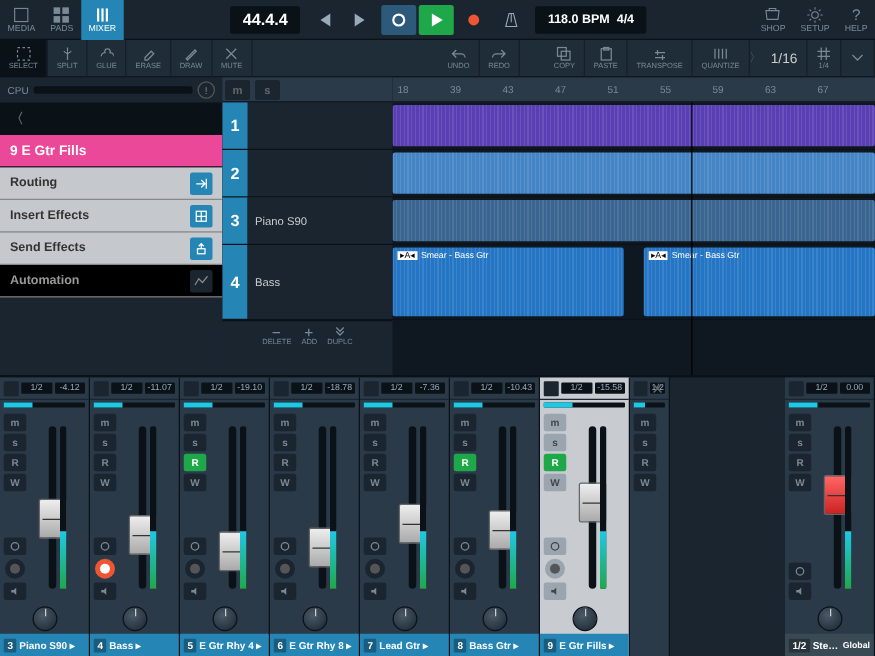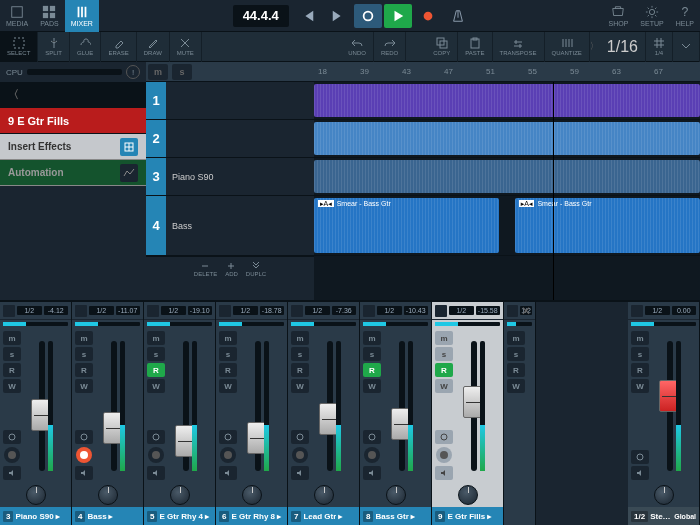--- a/index.html
+++ b/index.html
@@ -12,27 +12,27 @@
 .tbtn{width:28px;height:24px;display:flex;align-items:center;justify-content:center;margin:0 1px;border-radius:2px;cursor:pointer}
 .tbtn.blue{background:#2d5a7a}
 .tbtn.green{background:#1fa84a}
 .tbtn.red{color:#e53}
 .tbtn svg{width:14px;height:14px}
 .toolbar{height:30px;background:#1f2d38;display:flex;align-items:center;border-bottom:1px solid #0a1218}
 .tool{display:flex;flex-direction:column;align-items:center;justify-content:center;height:30px;padding:0 7px;color:#7a8a95;font-size:6px;cursor:pointer;border-right:1px solid #141f28}
 .tool.active{background:#0a1218}
 .tool .ic{width:12px;height:12px;margin-bottom:1px}
 .mid{height:238px;display:flex}
-.left{width:146px;background:#1a2530;display:flex;flex-direction:column}
+.left{width:178px;background:#1a2530;display:flex;flex-direction:column}
 .cpu{height:20px;display:flex;align-items:center;padding:0 6px;color:#7a8a95;font-size:8px;gap:4px}
 .cpu-bar{flex:1;height:6px;background:#0a1218;border-radius:2px}
-.track-sel{height:26px;background:#b91c1c;color:#fff;display:flex;align-items:center;padding:0 8px;font-size:11px;font-weight:bold;border-bottom:1px solid #0a1218}
+.track-sel{height:26px;background:#ec4899;color:#fff;display:flex;align-items:center;padding:0 8px;font-size:11px;font-weight:bold;border-bottom:1px solid #0a1218}
 .track-sel.closed{background:#0a1218;color:#666}
 .tab{height:26px;background:#c5c8cc;color:#333;display:flex;align-items:center;justify-content:space-between;padding:0 8px;font-size:10px;font-weight:bold;border-bottom:1px solid #888;cursor:pointer}
-.tab.dark{background:#14532d;color:#999}
+.tab.dark{background:#000000;color:#999}
 .tab .tic{width:18px;height:18px;background:#2585b5;border-radius:2px;display:flex;align-items:center;justify-content:center}
 .tab.dark .tic{background:#1a2530}
 .tracks{flex:1;display:flex;flex-direction:column;background:#1a2530}
 .track-hdr{height:20px;background:#2a3a48;display:flex;align-items:center;border-bottom:1px solid #0a1218}
 .ms-btn{width:20px;height:16px;background:#1a2530;margin:0 2px;display:flex;align-items:center;justify-content:center;color:#666;font-size:9px;font-weight:bold;border-radius:2px;cursor:pointer}
 .trk{display:flex;border-bottom:1px solid #0a1218;height:38px}
 .trk.h2{height:60px}
 .trk-num{width:20px;background:#2585b5;color:#fff;display:flex;align-items:center;justify-content:center;font-size:13px;font-weight:bold}
 .trk-name{flex:1;background:#1a2530;display:flex;align-items:center;padding:0 6px;color:#ccc;font-size:9px}
 .trk-clip{flex:1;position:relative;overflow:hidden}
@@ -130,20 +130,21 @@
   <div class="tbtn red">
       <svg viewBox="0 0 16 16">
         <circle cx="8" cy="8" r="5" fill="#e53"></circle>
       </svg>
     </div>
   <div class="tbtn">
       <svg viewBox="0 0 16 16" fill="none" stroke="#9ab">
         <path d="M6 2h4l3 12H3z M8 2v8"></path>
       </svg>
     </div>
+  <div class="disp" style="font-size:10px"><span>118.0 BPM</span>&nbsp;&nbsp;<span>4/4</span></div>
   <div style="flex:1"></div>
   <div class="top-item">
       <svg class="ic" viewBox="0 0 16 16" fill="none" stroke="currentColor">
         <path d="M2 4h12l-1 8H3z M5 4V2h6v2"></path>
       </svg>
       <span>SHOP</span>
     </div>
   <div class="top-item">
       <svg class="ic" viewBox="0 0 16 16">
         <circle cx="8" cy="8" r="3" fill="none" stroke="currentColor"></circle>
@@ -231,21 +232,21 @@
       <span>TRANSPOSE</span>
     </div>
   <div class="tool">
       <svg class="ic" viewBox="0 0 12 12" stroke="currentColor">
         <path d="M2 2v8M5 2v8M8 2v8M11 2v8"></path>
       </svg>
       <span>QUANTIZE</span>
     </div>
   <div style="width:10px;color:#666">〉</div>
   <div class="tool">
-      <span style="font-size:16px;color:#ccc">1/16</span>
+      <span style="font-size:11px;color:#ccc">1/16</span>
     </div>
   <div class="tool">
       <svg class="ic" viewBox="0 0 12 12" stroke="currentColor">
         <path d="M1 4h10M1 8h10M4 1v10M8 1v10"></path>
       </svg>
       <span>1/4</span>
     </div>
   <div class="tool">
       <svg class="ic" viewBox="0 0 12 12" stroke="currentColor" fill="none">
         <path d="M2 4l4 4 4-4"></path>
@@ -256,25 +257,42 @@
 <div class="mid">
   <div class="left">
     <div class="cpu">
         <span>CPU</span>
         <div class="cpu-bar"></div>
         <span style="width:14px;height:14px;border:1px solid #555;border-radius:50%;display:flex;align-items:center;justify-content:center">!</span>
       </div>
     <div class="track-sel closed">〈</div>
     <div class="track-sel">9  E Gtr Fills</div>
     <div class="tab">
+        <span>Routing</span>
+        <div class="tic">
+          <svg width="12" height="12" viewBox="0 0 12 12" fill="#fff">
+            <path d="M2 6h6M6 3l3 3-3 3M10 2v8" stroke="#fff" fill="none"></path>
+          </svg>
+        </div>
+      </div>
+    <div class="tab">
         <span>Insert Effects</span>
         <div class="tic">
           <svg width="12" height="12" viewBox="0 0 12 12" stroke="#fff" fill="none">
             <rect x="2" y="2" width="8" height="8"></rect>
             <path d="M6 2v8M2 6h8"></path>
+          </svg>
+        </div>
+      </div>
+    <div class="tab">
+        <span>Send Effects</span>
+        <div class="tic">
+          <svg width="12" height="12" viewBox="0 0 12 12" stroke="#fff" fill="none">
+            <rect x="3" y="6" width="6" height="4"></rect>
+            <path d="M6 6V2M4 4l2-2 2 2"></path>
           </svg>
         </div>
       </div>
     <div class="tab dark">
         <span>Automation</span>
         <div class="tic">
           <svg width="12" height="12" viewBox="0 0 12 12" stroke="#888" fill="none">
             <path d="M1 9l3-5 3 3 4-5"></path>
           </svg>
         </div>

